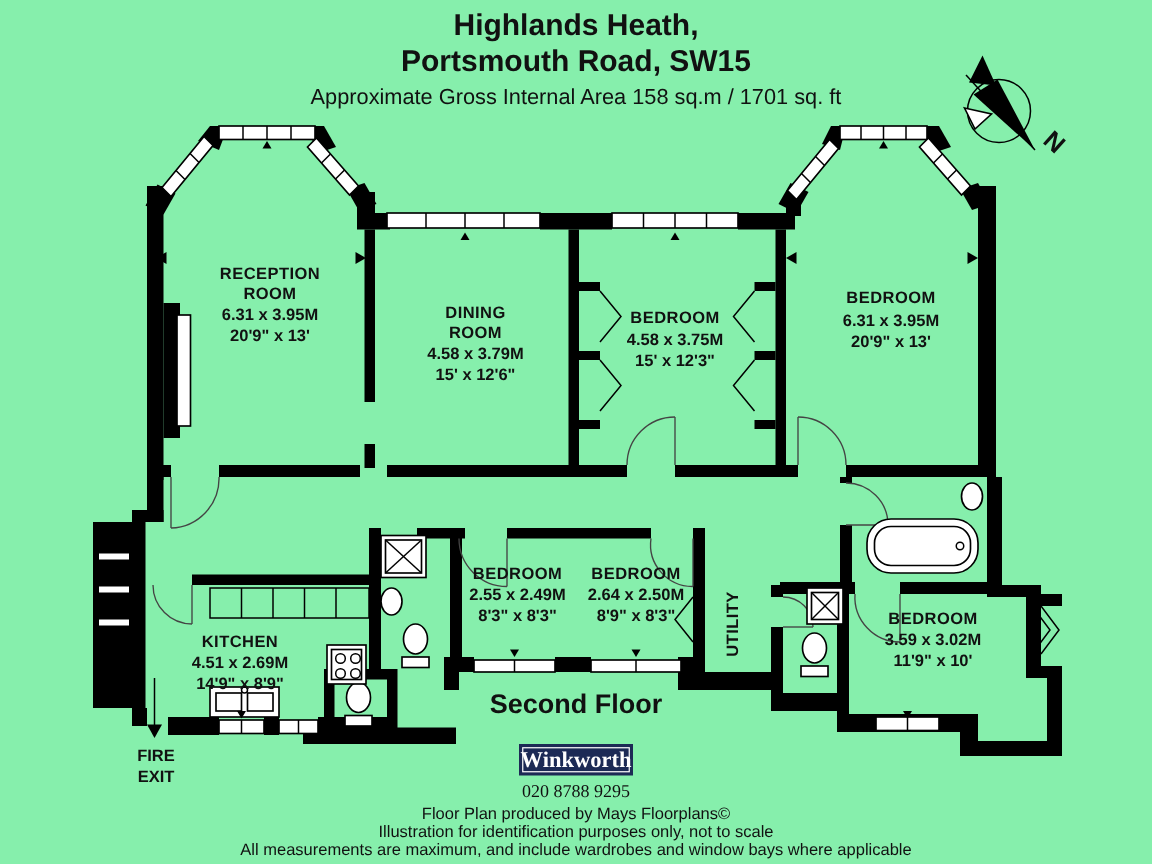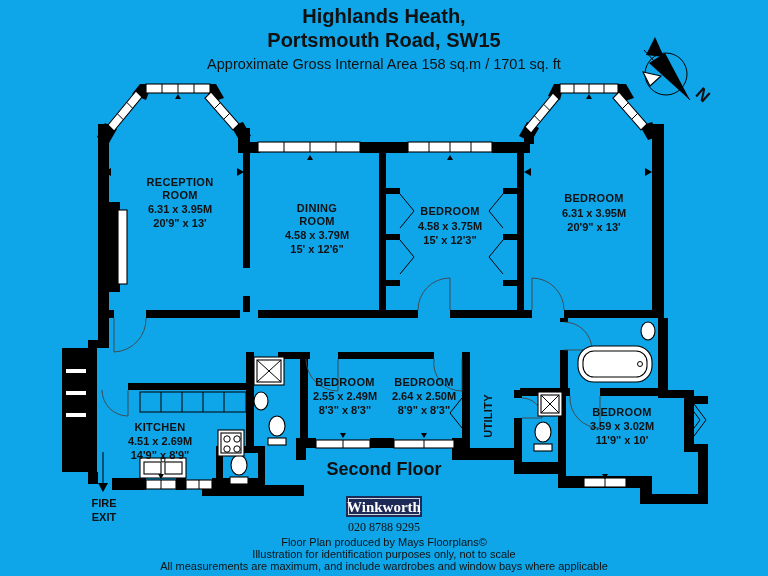--- a/index.html
+++ b/index.html
@@ -1,16 +1,16 @@
 <!DOCTYPE html>
 <html><head>
 <meta charset="utf-8">
 <style>
   html,body{margin:0;padding:0;background:#fff;}
-  #canvas{position:relative;width:768px;height:576px;background:#0ea5e9;overflow:hidden;}
+  #canvas{position:relative;width:768px;height:576px;background:#86efac;overflow:hidden;}
   svg{display:block;}
   text{fill:#111;}
   .hdr-title{font:bold 20px "Liberation Sans",sans-serif;text-anchor:middle;}
   .hdr-sub{font:14.5px "Liberation Sans",sans-serif;text-anchor:middle;}
   .rname{font:bold 11px "Liberation Sans",sans-serif;text-anchor:middle;letter-spacing:.3px;}
   .rdim{font:bold 11px "Liberation Sans",sans-serif;text-anchor:middle;}
   .floor-lbl{font:bold 18px "Liberation Sans",sans-serif;text-anchor:middle;}
   .fire-lbl{font:bold 11px "Liberation Sans",sans-serif;text-anchor:middle;}
   .foot{font:11px "Liberation Sans",sans-serif;text-anchor:middle;}
   .logo-txt{font:bold 15px "Liberation Serif",serif;fill:#fff;text-anchor:middle;}

